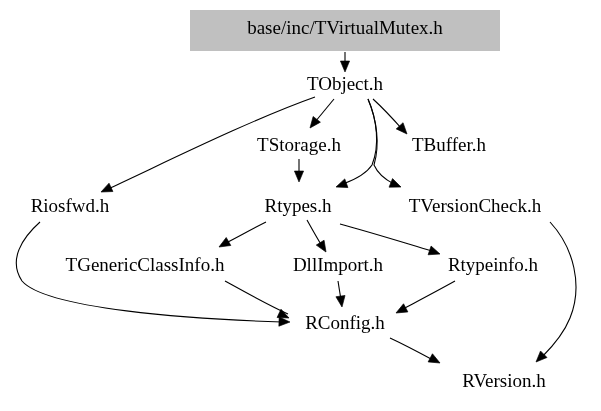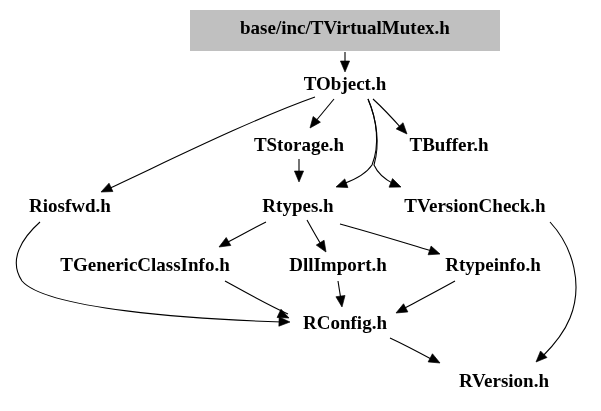--- a/index.html
+++ b/index.html
@@ -9,21 +9,20 @@
   }
   body {
     font-family: "Liberation Serif", "DejaVu Serif", serif;
   }
   #graph-canvas {
     position: relative;
     width: 601px;
     height: 411px;
     background: #ffffff;
     overflow: hidden;
-    font-weight: bold;
   }
   #graph-svg {
     position: absolute;
     left: 0;
     top: 0;
   }
   .node-label {
     font-family: "Liberation Serif", "DejaVu Serif", serif;
     font-size: 19px;
     fill: #000000;

